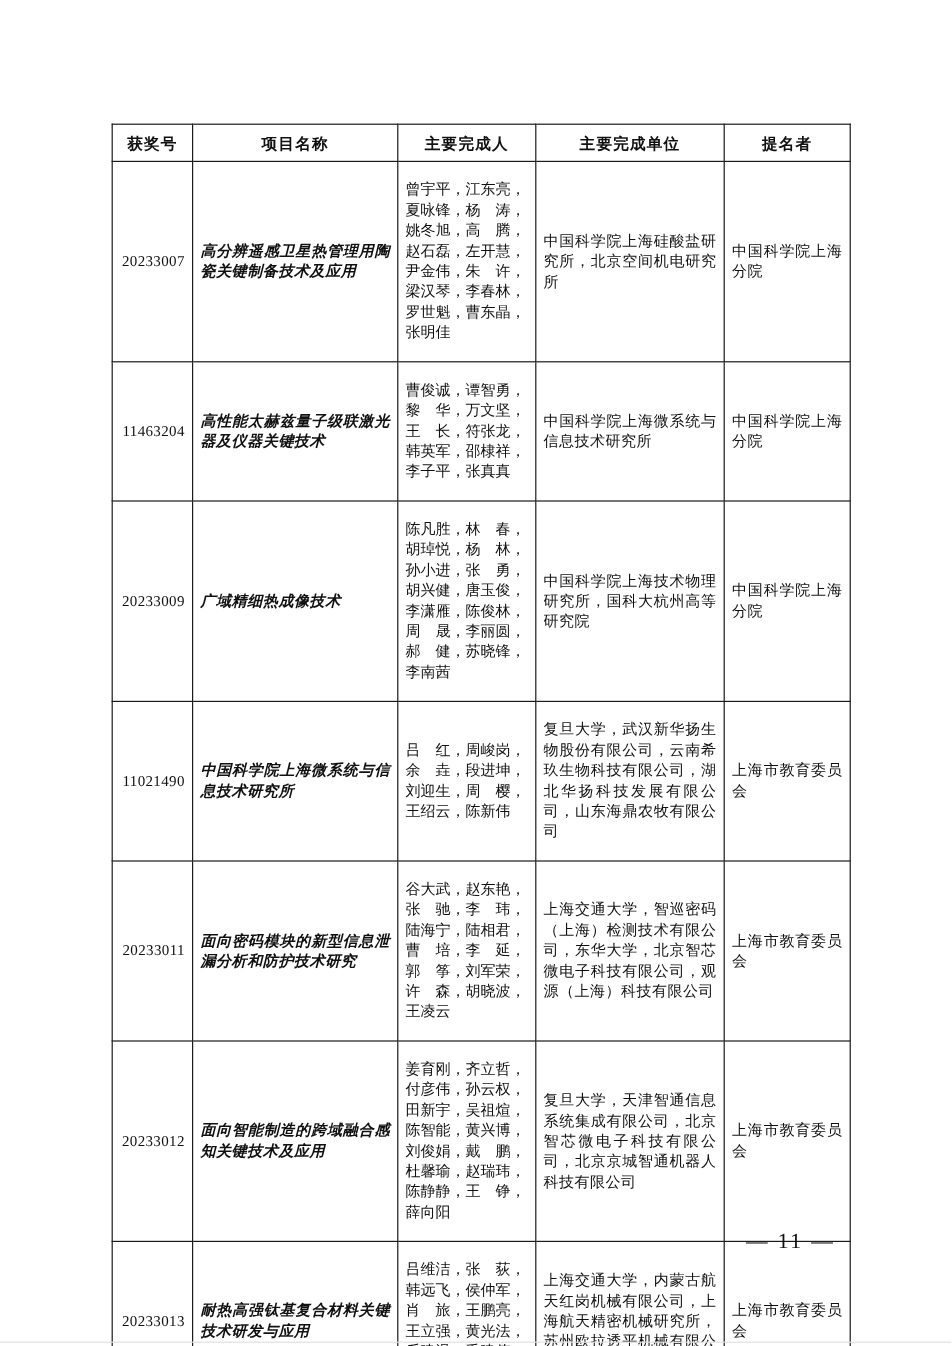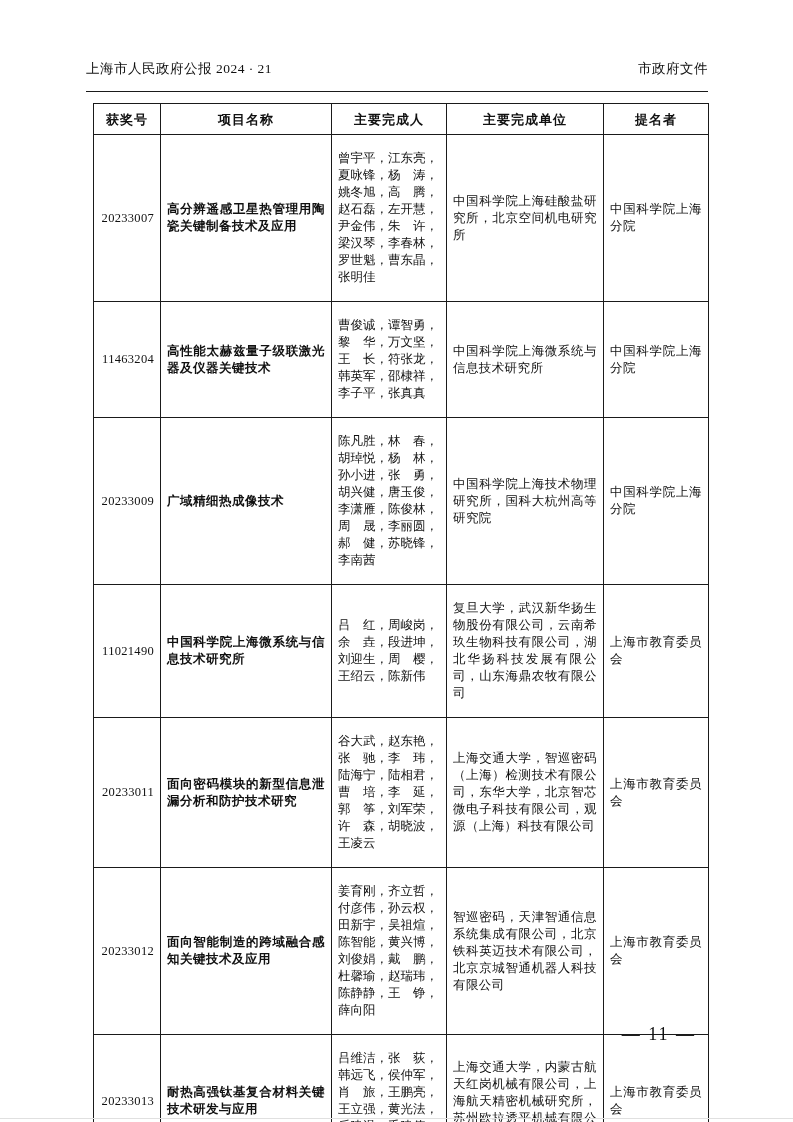--- a/index.html
+++ b/index.html
@@ -44,20 +44,21 @@
     letter-spacing:1px;
     padding:4px 2px;
   }
   td.c-id{text-align:right;font-size:13px;letter-spacing:.3px;}
   td.c-project{
     font-weight:bold;
     text-align:justify;
     line-height:18.5px;
     padding:5px 13px;
     letter-spacing:.5px;
+    font-style:italic;
   }
   td.c-people{
     white-space:pre-line;
     text-align:left;
     line-height:17px;
     padding:5px 6px;
   }
   td.c-units{
     text-align:justify;
     line-height:18.5px;
@@ -83,24 +84,20 @@
   .bottom-edge{
     position:absolute;left:0;right:0;bottom:3px;
     border-top:1px solid #e0e0e0;
   }
 </style>
 </head>
 <body>
 
 <div class="page">
 
-  <div class="running-header">
-    <span>上海市人民政府公报 2024 · 21</span>
-    <span>市政府文件</span>
-  </div>
 
   <table class="awards">
     <colgroup>
       <col style="width:67px">
       <col style="width:171px">
       <col style="width:115px">
       <col style="width:157px">
       <col style="width:105px">
     </colgroup>
     <thead>
@@ -179,21 +176,21 @@
         <td class="c-id">20233012</td>
         <td class="c-project">面向智能制造的跨域融合感知关键技术及应用</td>
         <td class="c-people">姜育刚，齐立哲，
 付彦伟，孙云权，
 田新宇，吴祖煊，
 陈智能，黄兴博，
 刘俊娟，戴　鹏，
 杜馨瑜，赵瑞玮，
 陈静静，王　铮，
 薛向阳</td>
-        <td class="c-units">智巡密码，天津智通信息系统集成有限公司，北京铁科英迈技术有限公司，北京京城智通机器人科技有限公司</td>
+        <td class="c-units">复旦大学，天津智通信息系统集成有限公司，北京智芯微电子科技有限公司，北京京城智通机器人科技有限公司</td>
         <td class="c-nominator">上海市教育委员会</td>
       </tr>
       <tr class="rh-7">
         <td class="c-id">20233013</td>
         <td class="c-project">耐热高强钛基复合材料关键技术研发与应用</td>
         <td class="c-people">吕维洁，张　荻，
 韩远飞，侯仲军，
 肖　旅，王鹏亮，
 王立强，黄光法，
 乐建温，毛建伟，

